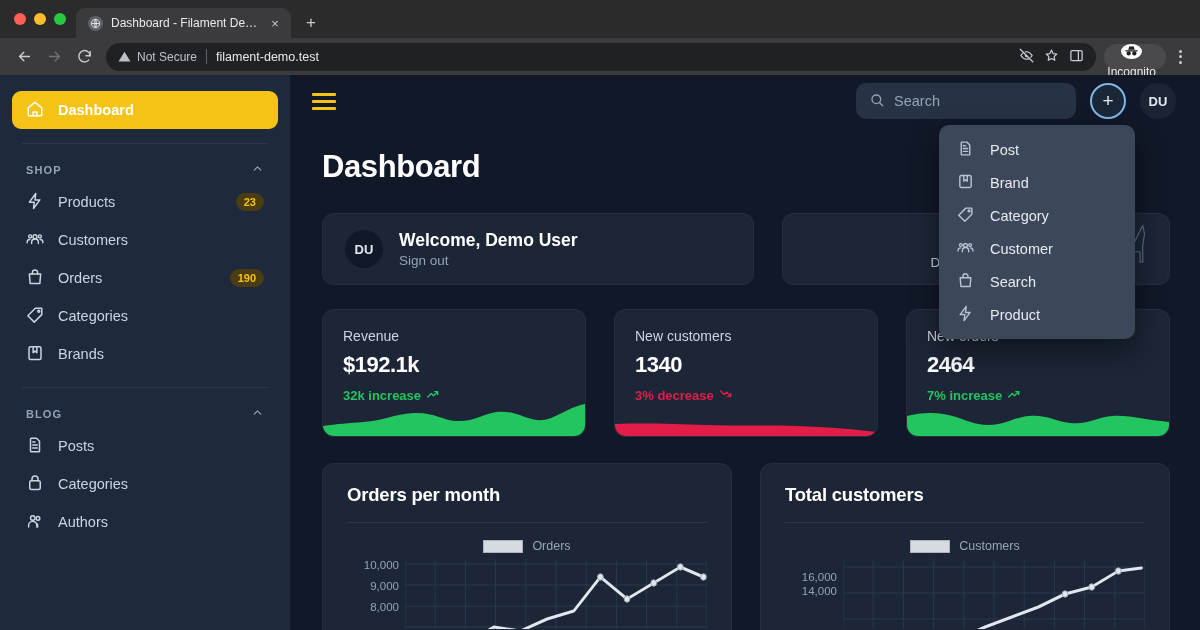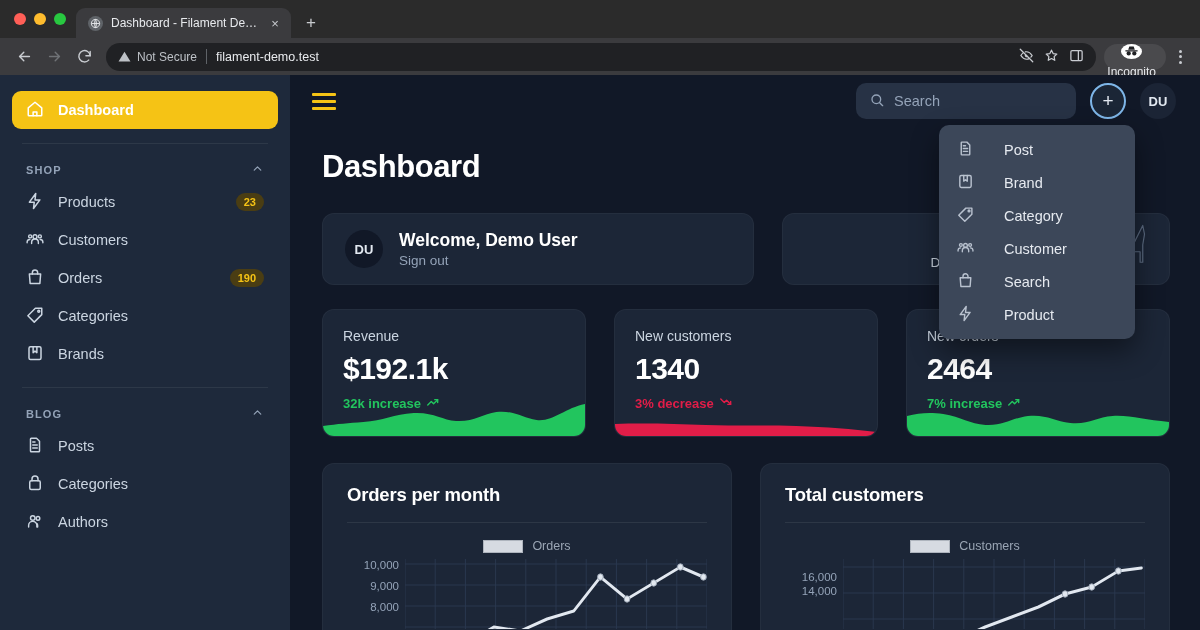--- a/index.html
+++ b/index.html
@@ -134,21 +134,21 @@
           display:flex; flex-direction:column; align-items:center; justify-content:center; }
   .docs-logo { color:#f5c315; font-size:21px; font-weight:800; font-style:italic; line-height:1; }
   .docs-label { color:#cbd5e1; font-size:13.5px; margin-top:5px; }
   .docs-dog { position:absolute; right:14px; top:8px; width:56px; height:56px; opacity:.55; }
   .docs-dog svg{width:100%;height:100%; color:#8fa2bd;}
 
   
   .stats { margin-top:24px; }
   .stat { flex:1; height:128px; position:relative; overflow:hidden; padding:18px 20px 0 20px; }
   .stat-label { color:#cbd5e1; font-size:14px; }
-  .stat-value { color:#fff; font-size:30px; font-weight:600; margin-top:8px; letter-spacing:-.5px; }
+  .stat-value { color:#fff; font-size:22px; font-weight:600; margin-top:8px; letter-spacing:-.5px; }
   .stat-delta { font-size:13px; font-weight:600; margin-top:9px; display:flex; align-items:center; gap:5px; }
   .stat-delta.up{color:#22c55e;} .stat-delta.down{color:#e11d48;}
   .stat-delta svg{width:14px;height:14px;}
   .spark { position:absolute; left:0; right:0; bottom:0; height:40px; }
   .spark svg{width:100%;height:100%; display:block;}
 
   
   .charts { margin-top:26px; }
   .chart-card { flex:1; height:200px; padding:20px 24px 0 24px; overflow:hidden; }
   .chart-title { color:#fff; font-size:18.5px; font-weight:700; letter-spacing:-.2px; }
@@ -160,21 +160,21 @@
   .yaxis { width:58px; flex:0 0 58px; position:relative; }
   .ytick { position:absolute; right:6px; color:#94a3b8; font-size:11.5px; white-space:nowrap; }
   .plotarea { flex:1; position:relative; }
   .plotarea svg { display:block; width:100%; height:100%; }
 
   
   .dropdown {
     position:absolute; z-index:50; width:196px; background:#3c4759; border-radius:10px;
     padding:8px 0; box-shadow:0 12px 28px rgba(0,0,0,.45);
   }
-  .dd-item { height:33px; display:flex; align-items:center; gap:30px; padding:0 18px;
+  .dd-item { height:33px; display:flex; align-items:center; gap:16px; padding:0 18px;
              color:#e6eaf0; font-size:14.5px; }
   .dd-item svg{width:17px;height:17px;flex:0 0 17px; color:#b9c2cf;}
 </style>
 </head>
 <body>
 
 <div class="browser">
 
   <div class="tabstrip">
     <div class="traffic">

